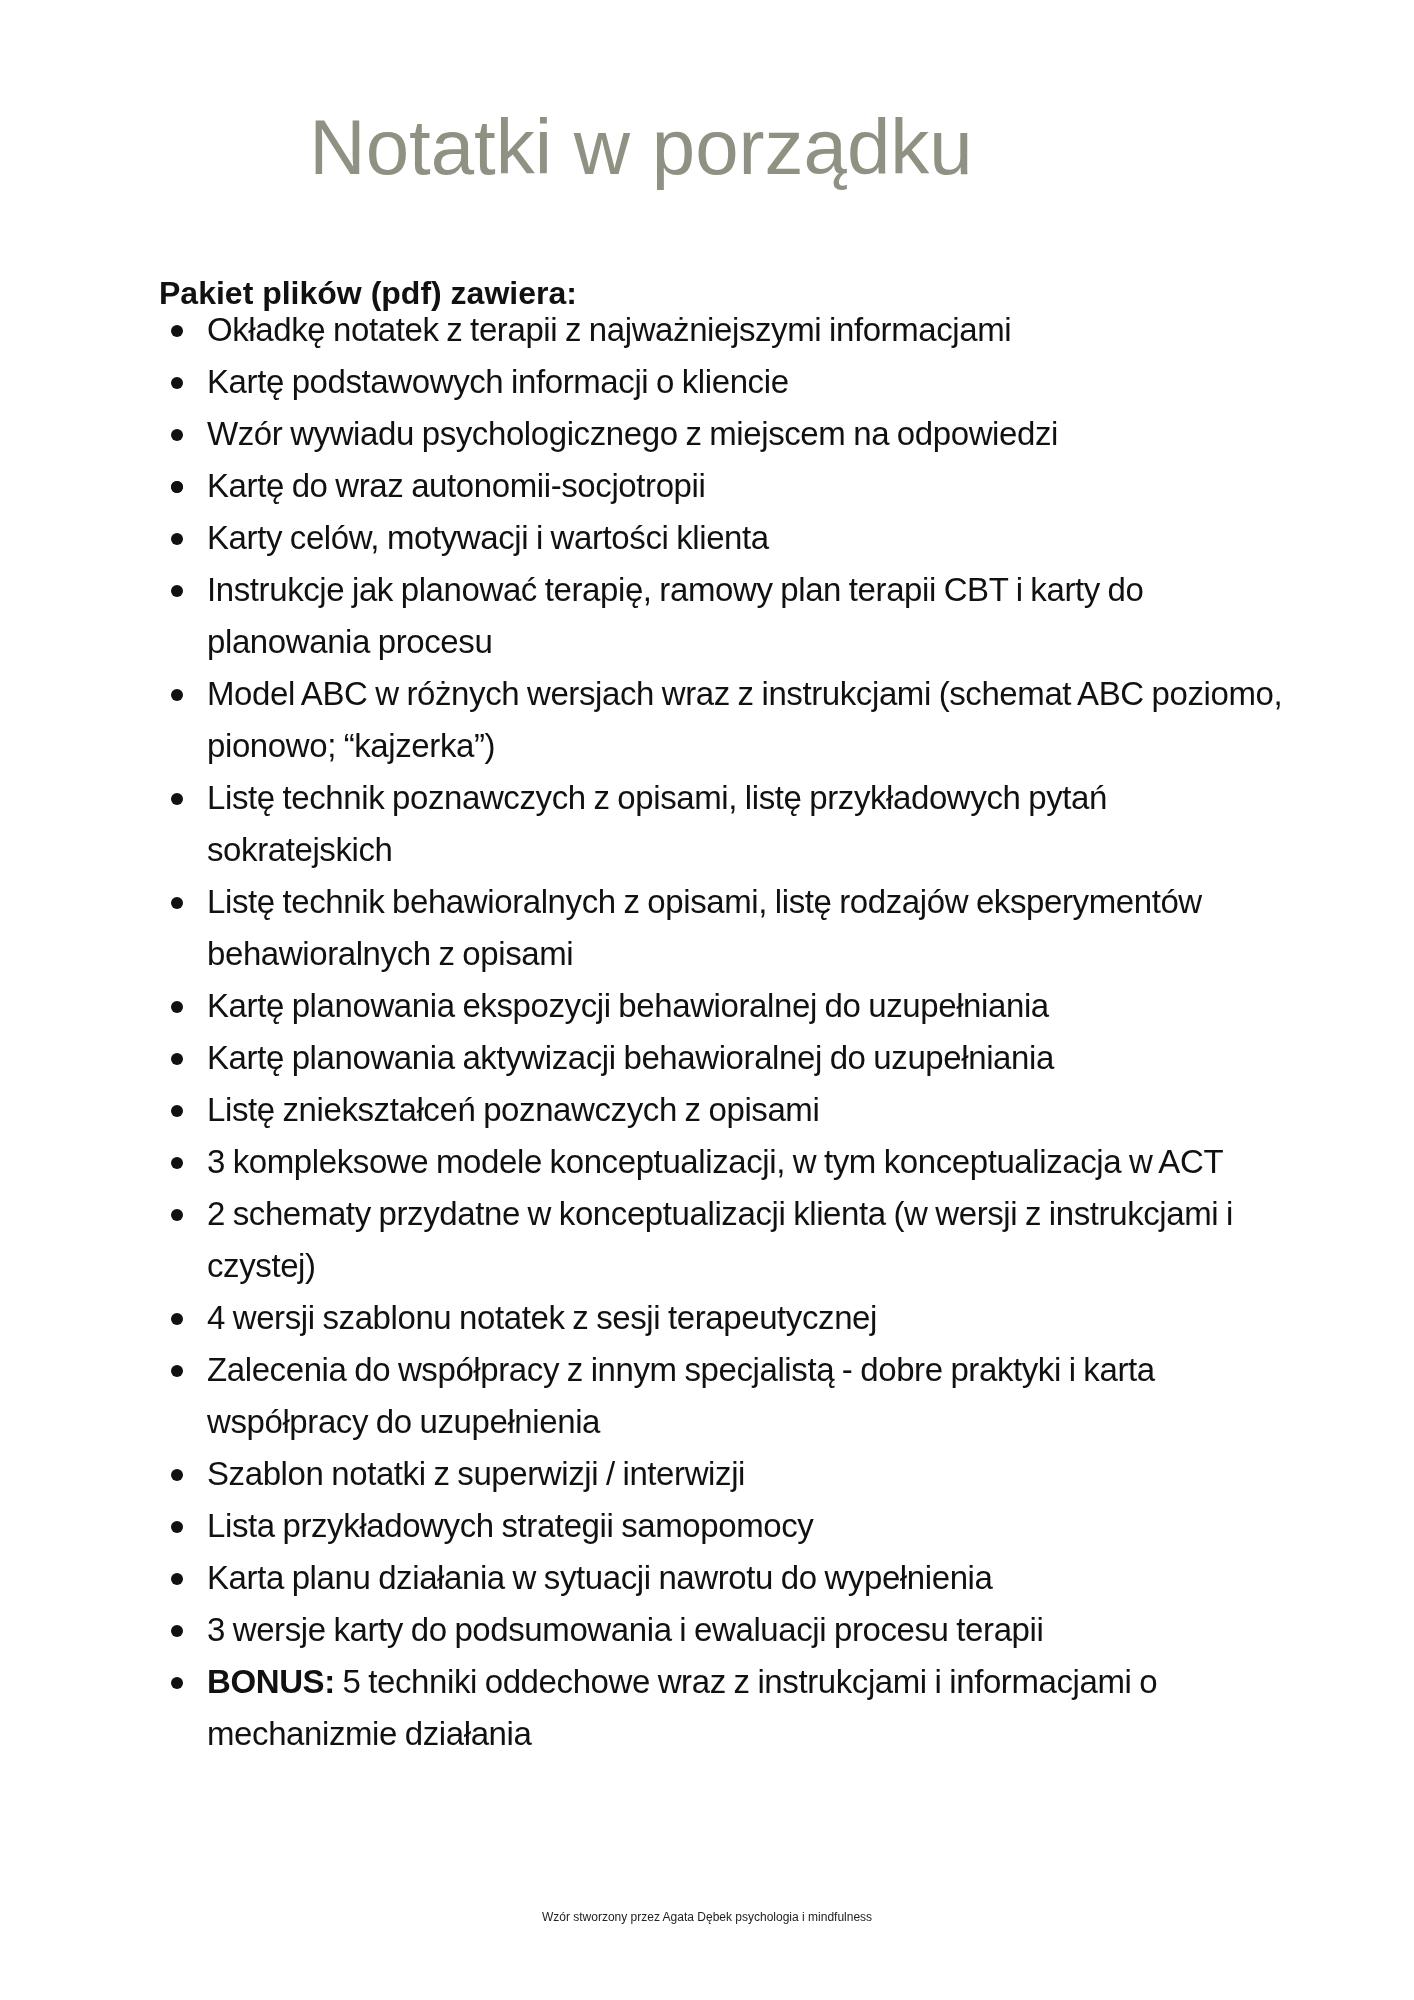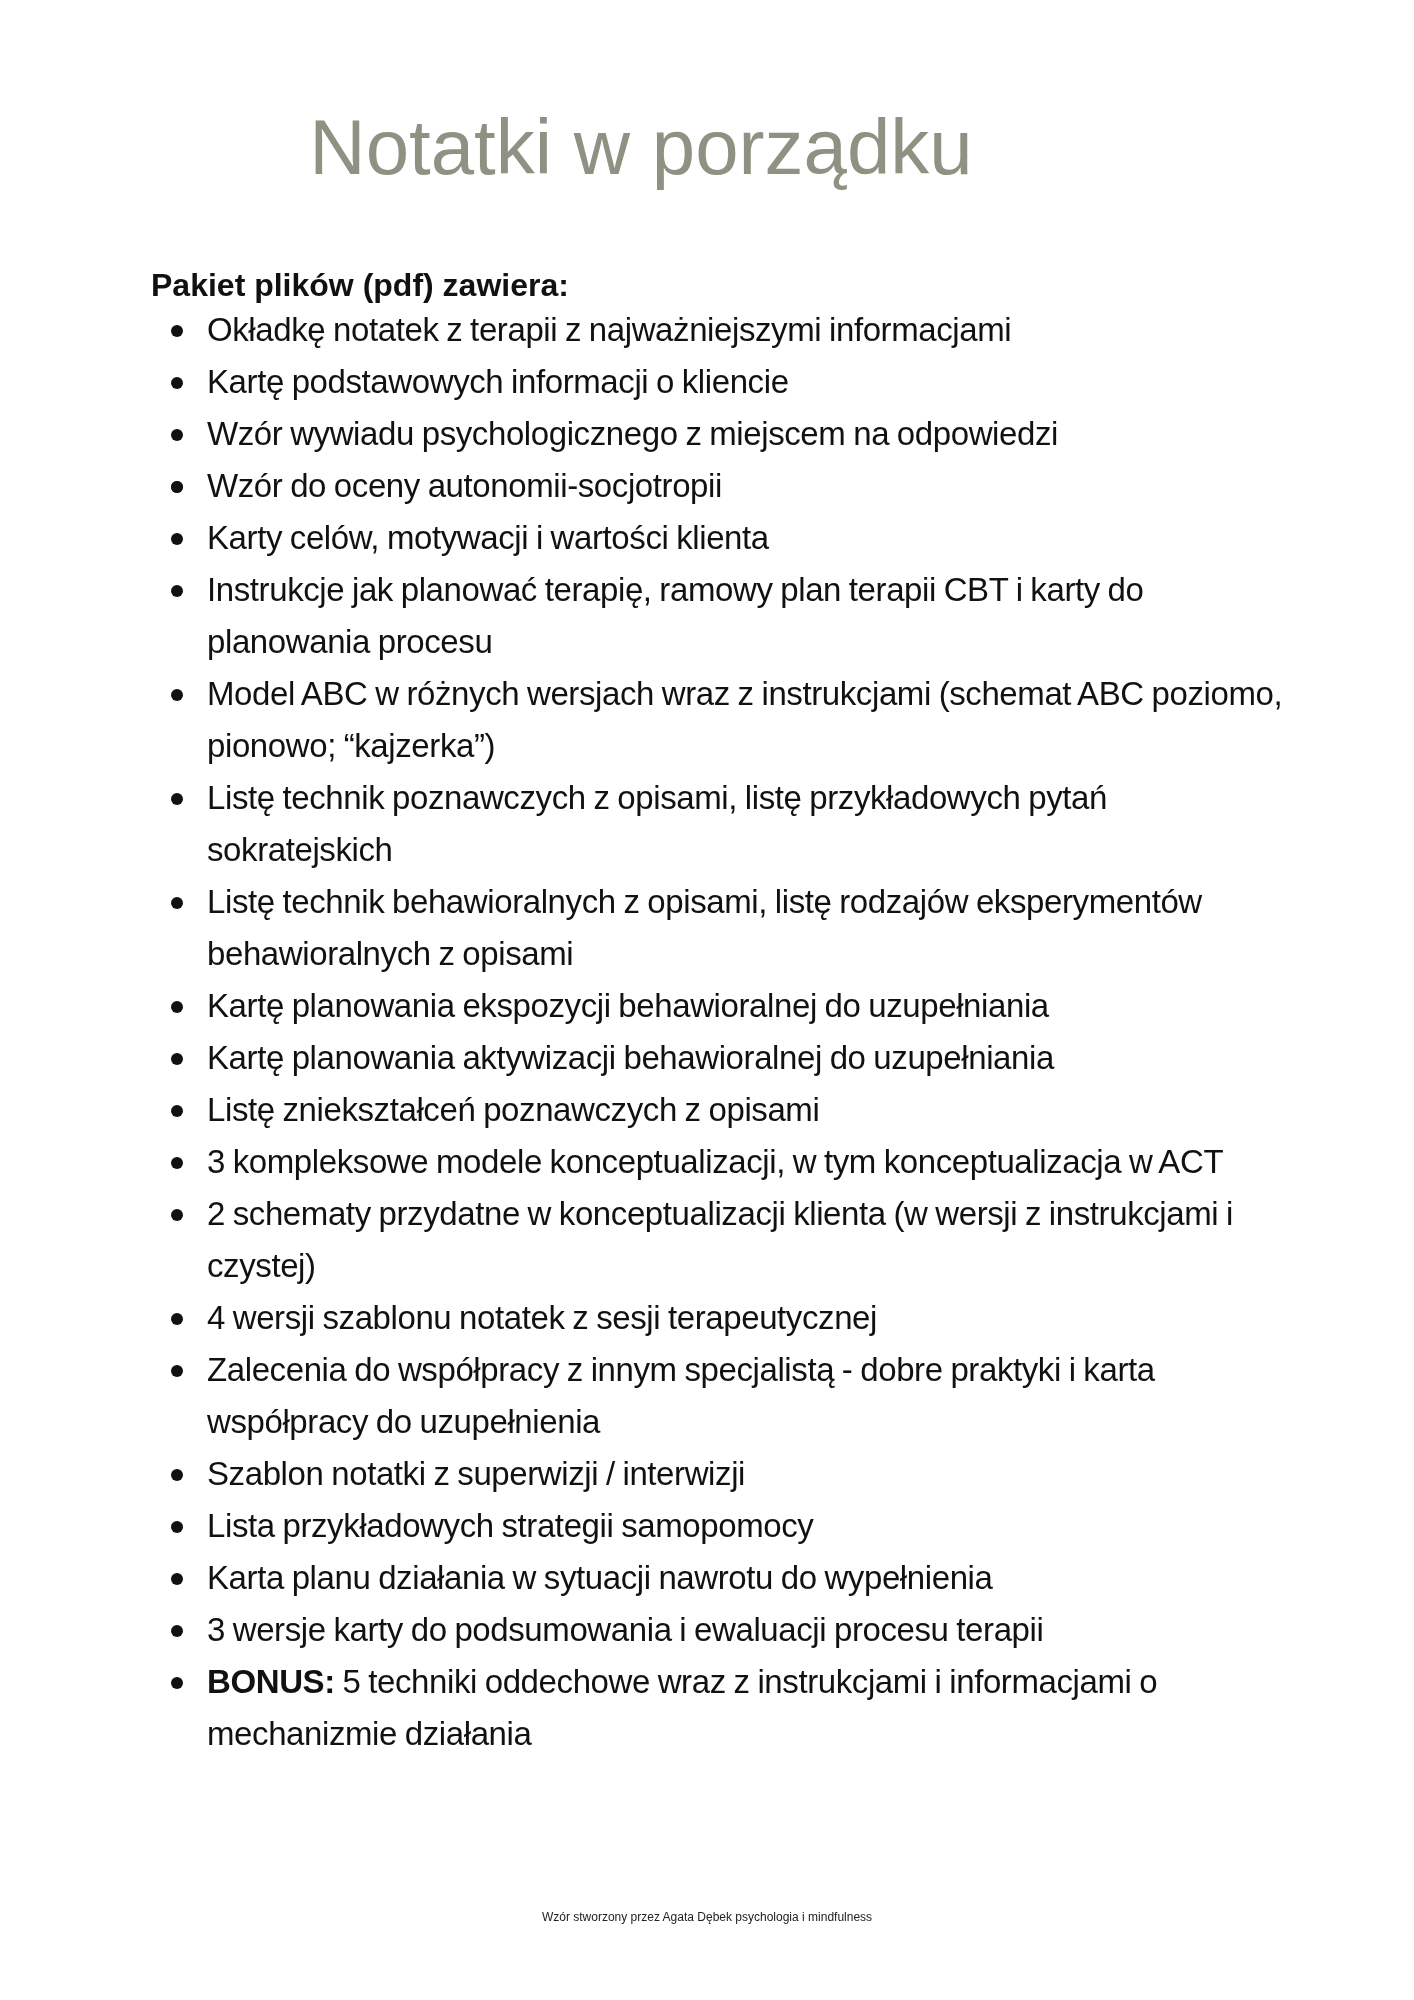--- a/index.html
+++ b/index.html
@@ -28,21 +28,21 @@
       line-height: 1;
       margin: 0;
     }
     .section-heading {
       position: absolute;
       top: 258px;
       left: 143px;
       font-size: 32px;
       font-weight: 700;
       color: #111111;
-      margin: 8px;
+      margin: 16px;
       line-height: 1.2;
     }
     .content-list {
       position: absolute;
       top: 304px;
       left: 207px;
       width: 1080px;
       margin: 0;
       padding: 0;
       list-style: none;
@@ -82,21 +82,21 @@
 
 <h1 class="page-title" style="color: rgb(143, 146, 131);">Notatki w porządku</h1>
 
 <h2 class="section-heading">Pakiet plików (pdf) zawiera:</h2>
 
 <ul class="content-list">
   <li><span class="bullet"></span><span>Okładkę notatek z terapii z najważniejszymi informacjami</span></li>
   <li><span class="bullet"></span><span>Kartę podstawowych informacji o kliencie</span></li>
   <li><span class="bullet"></span><span>Wzór wywiadu psychologicznego z miejscem na odpowiedzi</span></li>
   <li><span class="bullet"></span></li>
-  <li><span class="bullet"></span><span>Wzór do oceny autonomii-socjotropii</span></li>
+  <li><span class="bullet"></span><span>Kartę do wraz autonomii-socjotropii</span></li>
   <li><span class="bullet"></span><span>Karty celów, motywacji i wartości klienta</span></li>
   <li><span class="bullet"></span><span>Instrukcje jak planować terapię, ramowy plan terapii CBT i karty do planowania procesu</span></li>
   <li><span class="bullet"></span><span>Model ABC w różnych wersjach wraz z instrukcjami (schemat ABC poziomo, pionowo; “kajzerka”)</span></li>
   <li><span class="bullet"></span><span>Listę technik poznawczych z opisami, listę przykładowych pytań sokratejskich</span></li>
   <li><span class="bullet"></span><span>Listę technik behawioralnych z opisami, listę rodzajów eksperymentów behawioralnych z opisami</span></li>
   <li><span class="bullet"></span><span>Kartę planowania ekspozycji behawioralnej do uzupełniania</span></li>
   <li><span class="bullet"></span><span>Kartę planowania aktywizacji behawioralnej do uzupełniania</span></li>
   <li><span class="bullet"></span><span>Listę zniekształceń poznawczych z opisami</span></li>
   <li><span class="bullet"></span><span>3 kompleksowe modele konceptualizacji, w tym konceptualizacja w ACT</span></li>
   <li><span class="bullet"></span><span>2 schematy przydatne w konceptualizacji klienta (w wersji z instrukcjami i czystej)</span></li>

